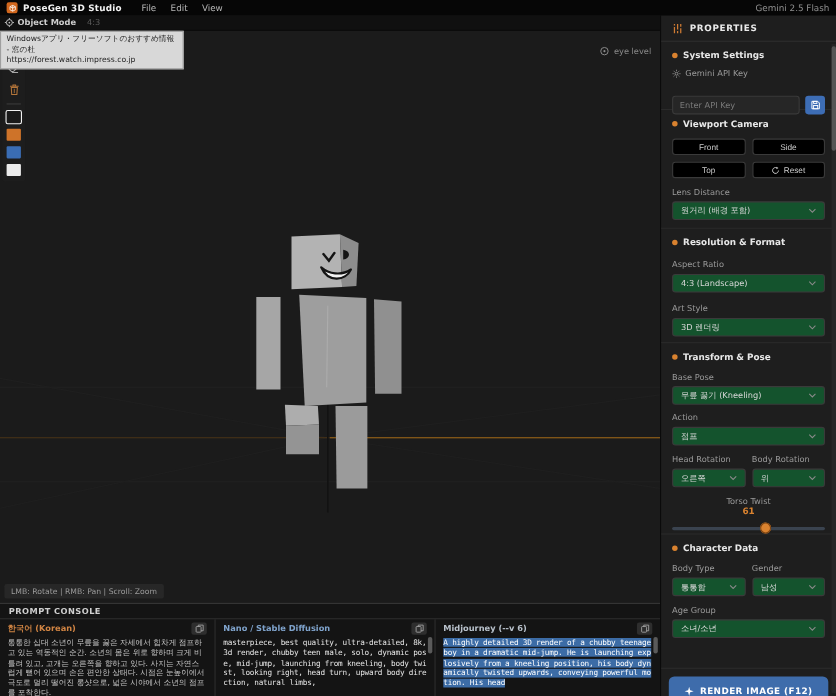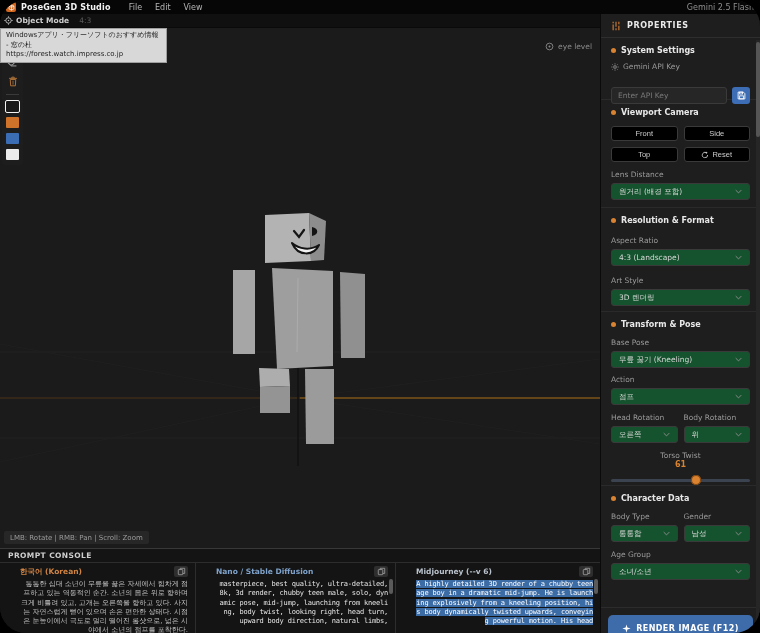--- a/index.html
+++ b/index.html
@@ -1,18 +1,18 @@
 <!DOCTYPE html>
 <html style="--accent: #d9822f; --blue: #3e6cab; --sel-blue: #3c6ca6; --tool-blue: #3a6db4;"><head>
 <meta charset="utf-8">
 <style>
   * { margin:0; padding:0; box-sizing:border-box; }
   html,body { background:#000; }
   body { font-family:"DejaVu Sans", sans-serif; }
-  .stage { position:relative; width:760px; height:633px; background:#161616; overflow:hidden;border-radius:26px; }
+  .stage { position:relative; width:760px; height:633px; background:#161616; overflow:hidden; }
 
   
   .topbar { position:absolute; left:0; top:0; width:760px; height:14px; background:#060606;
             display:flex; align-items:center; padding:0 6px; z-index:40; }
   .logo { width:10px; height:10px; background:#d2671d; border-radius:2px; display:inline-flex;
           align-items:center; justify-content:center; margin-right:5px; }
   .app-title { color:#f2f2f2; font-size:8px; font-weight:bold; letter-spacing:.2px; }
   .menus { display:flex; gap:13px; margin-left:18px; }
   .menus span { color:#b5b5b5; font-size:8px; cursor:default; }
   .model-badge { margin-left:auto; color:#8f8f8f; font-size:8px; }
@@ -42,21 +42,21 @@
 
   .vp-hint { position:absolute; left:4px; top:517px; background:#272727; border-radius:2px;
              color:#9c9c9c; font-size:7px; padding:2.5px 6px; z-index:10; }
 
   
   .console { position:absolute; left:0; top:548px; width:600px; height:85px; background:#141414;
              border-top:1px solid #383838; }
   .console-title { height:14px; display:flex; align-items:center; padding:0 8px; color:#cfcfcf;
                    font-size:7.5px; font-weight:bold; letter-spacing:.4px; border-bottom:1px solid #2d2d2d; }
   .cols { display:flex; height:70px; }
-  .col { position:relative; padding:3px 7px 0 20px; overflow:hidden;text-align:right; }
+  .col { position:relative; padding:3px 7px 0 7px; overflow:hidden; }
   .col + .col { border-left:1px solid #2d2d2d; }
   .col-1 { width:195px; } .col-2 { width:200px; } .col-3 { width:205px; }
   .col-head { display:flex; align-items:center; justify-content:space-between; height:11px; margin-bottom:3px; }
   .col-label { font-size:7.5px; font-weight:bold; }
   .col-1 .col-label { color:#d08443; }
   .col-2 .col-label { color:#7fa3cc; }
   .col-3 .col-label { color:#b9c2cc; }
   .copy-btn { width:14px; height:11px; border-radius:2px; background:#2e2e2e; display:flex;
               align-items:center; justify-content:center; }
   .col-body { font-size:7px; line-height:9.3px; color:#c6c6c6; word-break:break-all; }

